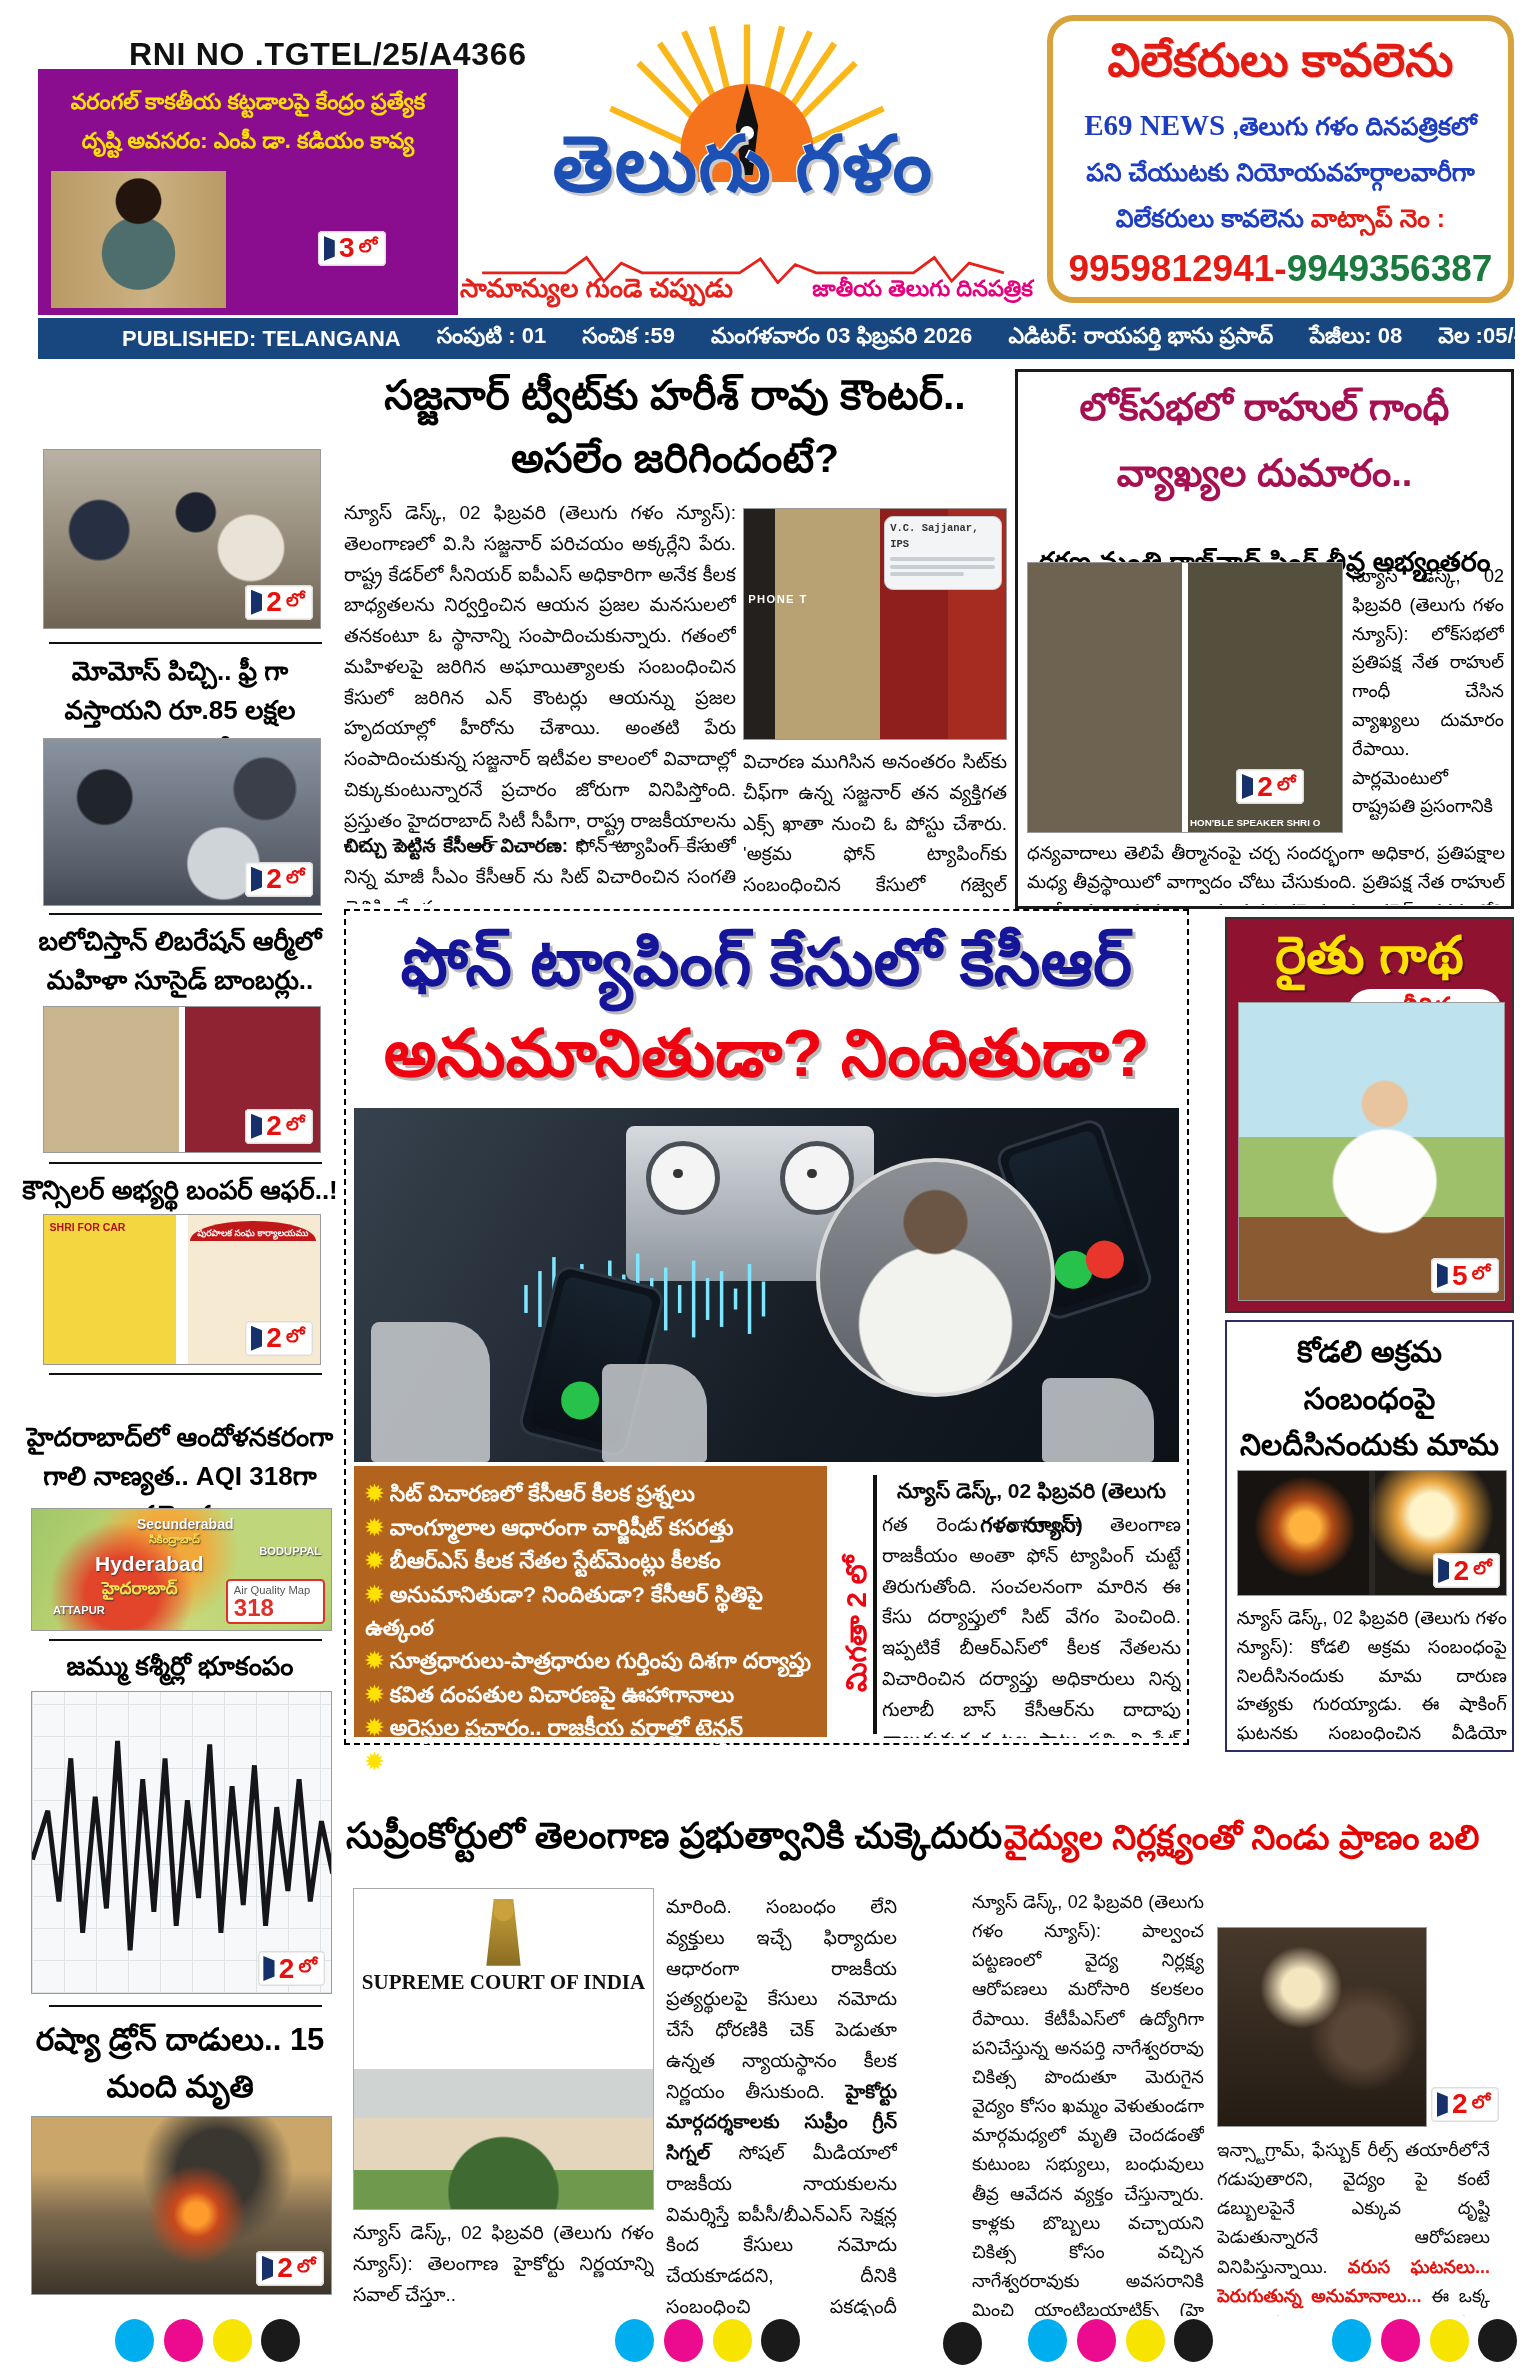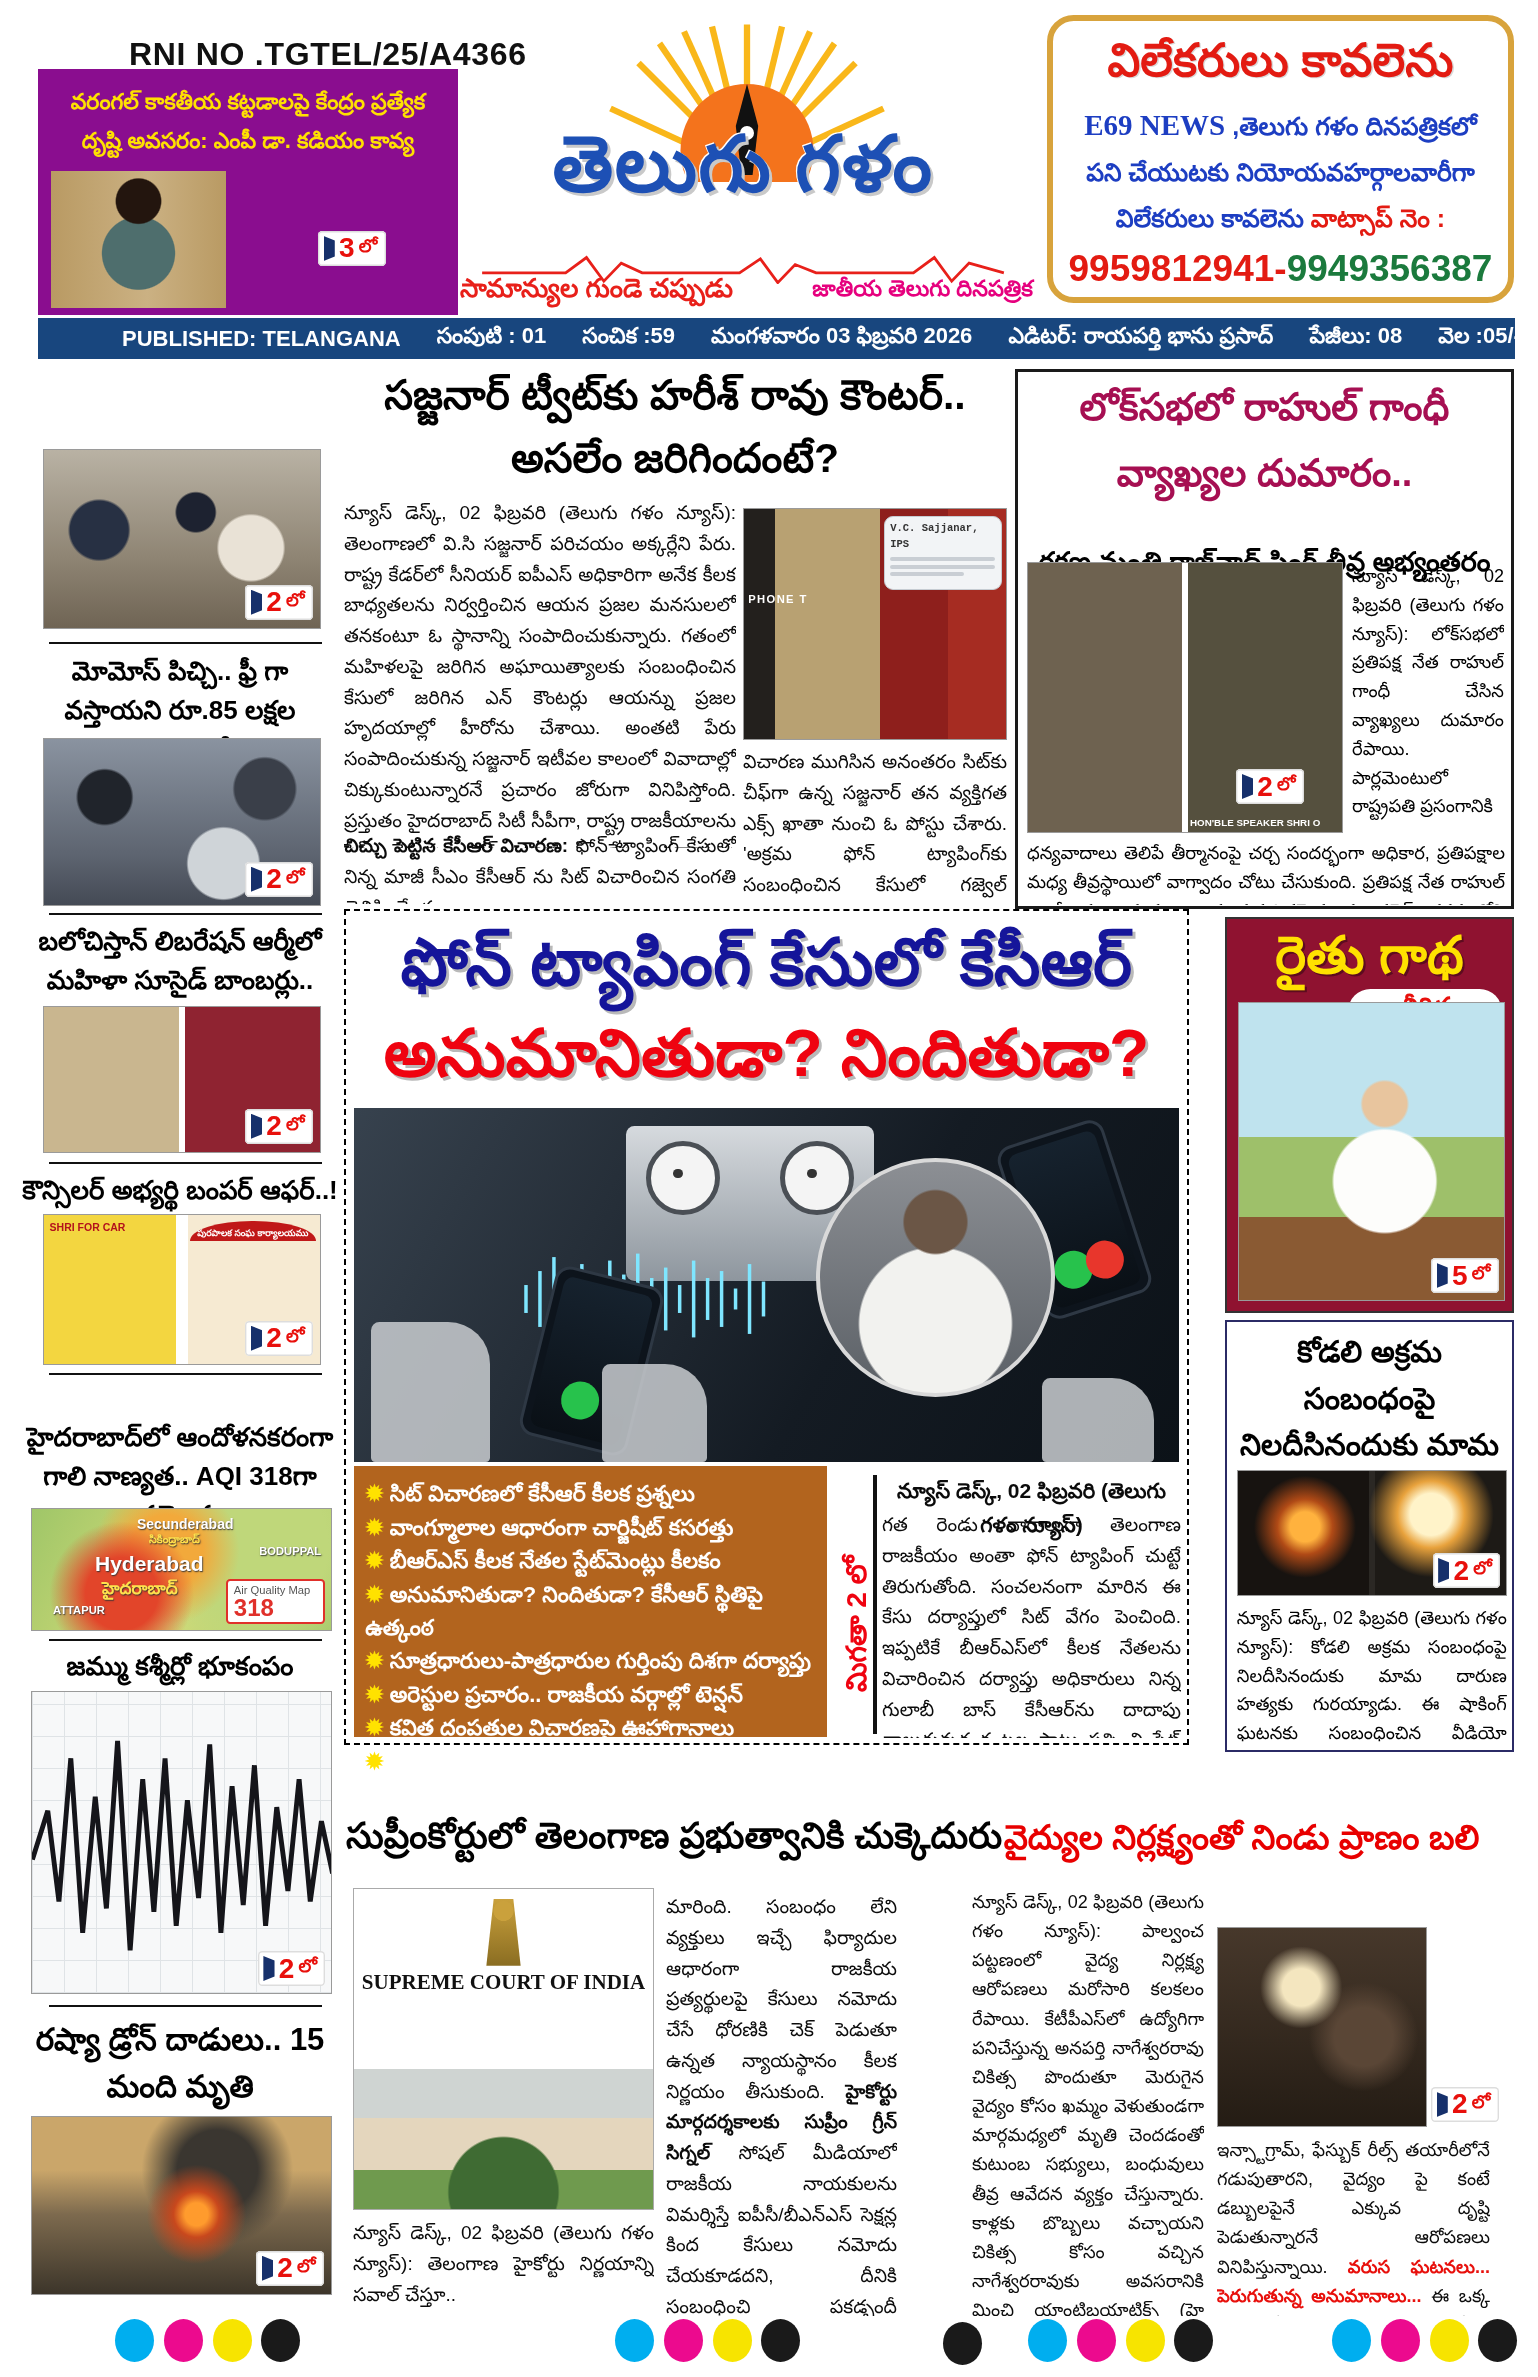--- a/index.html
+++ b/index.html
@@ -353,22 +353,22 @@
     <div class="silh" style="right:3%;bottom:0;width:112px;height:84px;"></div>
     <div class="kcr-circle" style="left:56%;top:14%;width:231px;height:231px;"></div>
   </div>
 
   <ul class="abs f-bullets" style="left:354px;top:1466px;width:473px;height:271px;margin:0;">
     <li>సిట్ విచారణలో కేసీఆర్ కీలక ప్రశ్నలు</li>
     <li>వాంగ్మూలాల ఆధారంగా చార్జిషీట్ కసరత్తు</li>
     <li>బీఆర్ఎస్ కీలక నేతల స్టేట్‌మెంట్లు కీలకం</li>
     <li>అనుమానితుడా? నిందితుడా? కేసీఆర్ స్థితిపై ఉత్కంఠ</li>
     <li>సూత్రధారులు-పాత్రధారుల గుర్తింపు దిశగా దర్యాప్తు</li>
+    <li>కవిత దంపతుల విచారణపై ఊహాగానాలు</li>
     <li>అరెస్టుల ప్రచారం.. రాజకీయ వర్గాల్లో టెన్షన్</li>
-    <li>కవిత దంపతుల విచారణపై ఊహాగానాలు</li>
     <li>వారంలో సంచలన పరిణామాల అంచనాలు</li>
   </ul>
 
   <div class="abs vtext" style="left:838px;top:1538px;height:154px;">మిగతా 2 లో</div>
   <div class="abs vbar" style="left:873px;top:1475px;height:259px;"></div>
   <div class="abs bodytext b ctr" style="left:882px;top:1474px;width:299px;font-size:21px;">న్యూస్ డెస్క్, 02 ఫిబ్రవరి (తెలుగు గళం న్యూస్)</div>
   <div class="abs bodytext jus clip" style="left:882px;top:1510px;width:299px;height:228px;font-size:19px;">గత రెండు వారాలుగా తెలంగాణ రాజకీయం అంతా ఫోన్ ట్యాపింగ్ చుట్టే తిరుగుతోంది. సంచలనంగా మారిన ఈ కేసు దర్యాప్తులో సిట్ వేగం పెంచింది. ఇప్పటికే బీఆర్ఎస్‌లో కీలక నేతలను విచారించిన దర్యాప్తు అధికారులు నిన్న గులాబీ బాస్ కేసీఆర్‌ను దాదాపు నాలుగున్నర గంటల పాటు ప్రశ్నించి స్టేట్ మెంట్ రికార్డ్ చేశారు. కేసీఆర్ విచారణ పూర్తి కావడంతో ఈ కేసులో తదుపరి పరిణామాలు ఎలా ఉండబోతున్నాయనే చర్చ జరుగుతోంది. ఇప్పటి వరకు ప్రశ్నించి నమోదు చేసిన వాంగ్మూలాల ఆధారంగా..</div>
 
   <div class="abs rahulbox" style="left:1015px;top:369px;width:499px;height:540px;"></div>
   <div class="abs r-head ctr" style="left:1015px;top:386px;width:499px;">లోక్‌సభలో రాహుల్ గాంధీ</div>

